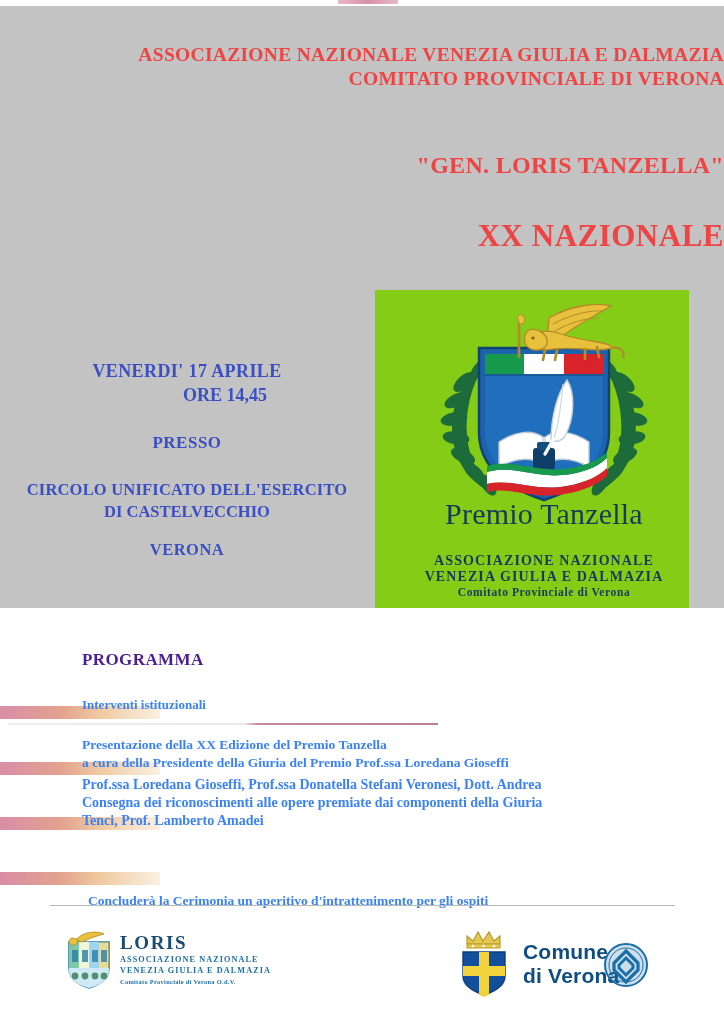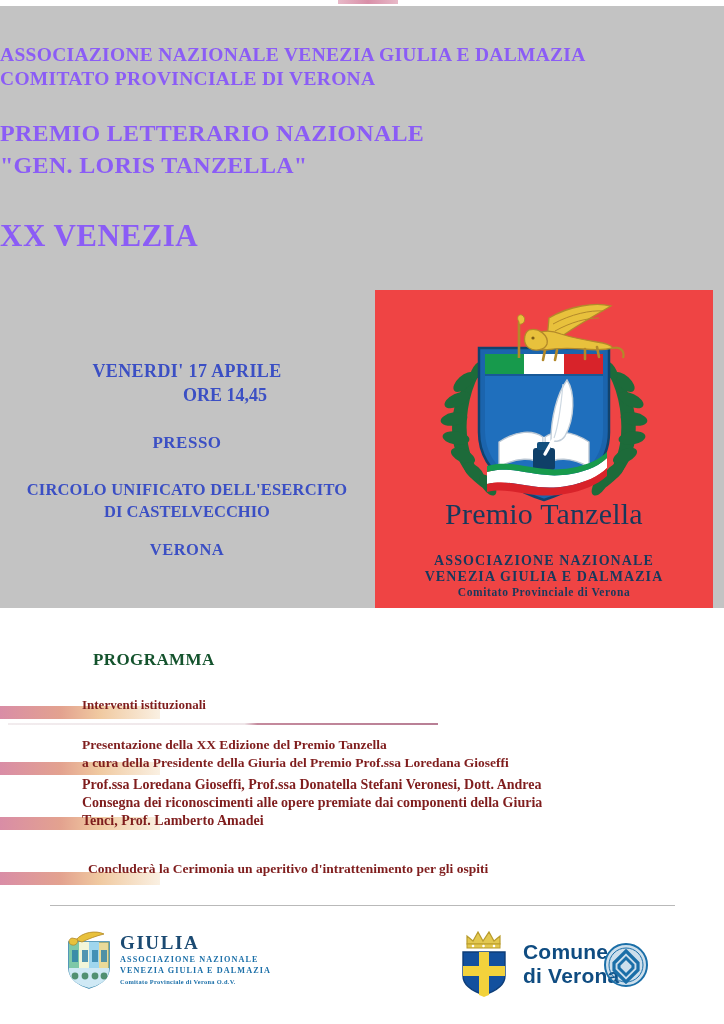--- a/index.html
+++ b/index.html
@@ -19,22 +19,22 @@
   }
 
   
   .hero{
     position:absolute;left:0;top:6px;width:724px;height:602px;
     background:#c3c3c3;
   }
 
   
   .assoc-line{
-    position:absolute;left:0;width:724px;text-align:left;
-    color:#8b5cf6;font-weight:bold;letter-spacing:.3px;
+    position:absolute;left:0;width:724px;text-align:right;
+    color:#ef4444;font-weight:bold;letter-spacing:.3px;
     font-family:"Liberation Serif", serif;
   }
   .assoc-1{top:44px;font-size:19.5px;}
   .assoc-2{top:68px;font-size:19.5px;}
 
   .prize-1{top:120px;font-size:24px;}
   .prize-2{top:152px;font-size:24px;}
 
   .edition{top:218px;font-size:31px;letter-spacing:.5px;}
 
@@ -46,22 +46,22 @@
   }
   .ev-date  {top:361px;font-size:18px;letter-spacing:.4px;}
   .ev-time  {top:385px;font-size:18px;padding-left:38px;}
   .ev-presso{top:433px;font-size:17px;letter-spacing:.5px;}
   .ev-ven1  {top:480px;font-size:16.5px;letter-spacing:.2px;}
   .ev-ven2  {top:502px;font-size:16.5px;}
   .ev-city  {top:540px;font-size:16.5px;letter-spacing:.5px;}
 
   
   .logocard{
-    position:absolute;left:375px;top:290px;width:338px;height:318px;
-    background:#ef4444;
+    position:absolute;left:375px;top:290px;width:314px;height:318px;
+    background:#84cc16;
   }
   .logo-svgwrap{position:absolute;left:0;top:0;width:338px;height:222px;}
   .logo-title{
     position:absolute;left:0;top:207px;width:338px;text-align:center;
     font-size:30px;color:#17395c;font-family:"Liberation Serif", serif;
     letter-spacing:.2px;
   }
   .logo-ed-wrap{
     position:absolute;left:0;top:243px;width:338px;
     display:flex;align-items:center;justify-content:center;gap:7px;
@@ -73,45 +73,44 @@
     color:#17395c;font-family:"Liberation Serif", serif;font-weight:bold;
     letter-spacing:1.1px;
   }
   .logo-sub1{top:263px;font-size:14px;}
   .logo-sub2{top:279px;font-size:14px;}
   .logo-sub3{top:296px;font-size:11.5px;letter-spacing:.6px;font-weight:bold;}
 
   
   .prog-title{
     position:absolute;left:82px;top:650px;
-    font-size:17px;font-weight:bold;color:#14532d;letter-spacing:.4px;
-    font-family:"Liberation Serif", serif;
-    margin-left:11px;
+    font-size:17px;font-weight:bold;color:#4c1d95;letter-spacing:.4px;
+    font-family:"Liberation Serif", serif;
   }
   .bar{
     position:absolute;left:0;height:13px;
     background:linear-gradient(90deg,#d98da6 0%,#e3a28f 38%,#f0c9a0 62%,#faf0e2 100%);
   }
   .bar-1{top:706px;width:160px;}
   .bar-2{top:762px;width:160px;}
   .bar-3{top:817px;width:160px;}
   .bar-4{top:872px;width:160px;}
   .rose-rule{
     position:absolute;left:8px;width:430px;height:2.2px;
     background:linear-gradient(90deg,#f2ecee 0%,#efe6e9 55%,#c58a9d 58%,#b87f95 100%);
   }
 
   .pitem{
-    position:absolute;color:#7f1d1d;font-family:"Liberation Serif", serif;
+    position:absolute;color:#3b82f6;font-family:"Liberation Serif", serif;
     font-weight:bold;line-height:1.30;
   }
   .p-1{left:82px;top:697px;font-size:13px;}
   .p-2{left:82px;top:736px;font-size:13.5px;width:560px;}
   .p-3{left:82px;top:776px;font-size:14px;width:560px;}
-  .p-4{left:88px;top:860px;font-size:13.5px;}
+  .p-4{left:88px;top:892px;font-size:13.5px;}
 
   .divider{
     position:absolute;left:50px;top:905px;width:625px;height:1.4px;
     background:#b9b9b9;
   }
 
   
   .foot-anvgd{position:absolute;left:66px;top:930px;width:240px;height:70px;}
   .anvgd-crest{position:absolute;left:0;top:0;width:46px;height:60px;}
   .anvgd-txt{position:absolute;left:54px;top:2px;width:185px;}
@@ -139,23 +138,22 @@
 <body>
 
 <div class="poster">
 
   <div class="top-tick"></div>
 
   <div class="hero"></div>
 
   <div class="assoc-line assoc-1">ASSOCIAZIONE NAZIONALE VENEZIA GIULIA E DALMAZIA</div>
   <div class="assoc-line assoc-2">COMITATO PROVINCIALE DI VERONA</div>
-  <div class="assoc-line prize-1">PREMIO LETTERARIO NAZIONALE</div>
   <div class="assoc-line prize-2">"GEN. LORIS TANZELLA"</div>
-  <div class="assoc-line edition">XX VENEZIA</div>
+  <div class="assoc-line edition">XX NAZIONALE</div>
 
   <div class="ev ev-date">VENERDI'  17  APRILE</div>
   <div class="ev ev-time">ORE 14,45</div>
   <div class="ev ev-presso">PRESSO</div>
   <div class="ev ev-ven2">DI CASTELVECCHIO</div>
   <div class="ev ev-ven1">CIRCOLO UNIFICATO DELL'ESERCITO</div>
   <div class="ev ev-city">VERONA</div>
 
   <div class="logocard">
     <div class="logo-svgwrap">
@@ -283,21 +281,21 @@
           <circle cx="9" cy="46" r="3.4"></circle>
           <circle cx="19" cy="46" r="3.4"></circle>
           <circle cx="29" cy="46" r="3.4"></circle>
           <circle cx="38" cy="46" r="3.4"></circle>
         </g>
         <path d="M10 10 C16 2 30 0 38 4 C30 6 22 9 16 12 Z" fill="#e8c13c" stroke="#b3892a" stroke-width=".8"></path>
         <path d="M6 8 C2 9 2 14 6 15 C10 16 13 12 11 9 Z" fill="#e8c13c" stroke="#b3892a" stroke-width=".8"></path>
       </svg>
     </div>
     <div class="anvgd-txt">
-      <div class="anvgd-name">GIULIA</div>
+      <div class="anvgd-name">LORIS</div>
       <div class="anvgd-l">ASSOCIAZIONE NAZIONALE</div>
       <div class="anvgd-l">VENEZIA GIULIA E DALMAZIA</div>
       <div class="anvgd-l3">Comitato Provinciale di Verona O.d.V.</div>
     </div>
   </div>
 
   <div class="foot-comune">
     <div class="comune-shield">
       <svg viewBox="0 0 62 70" width="62" height="70">
 

